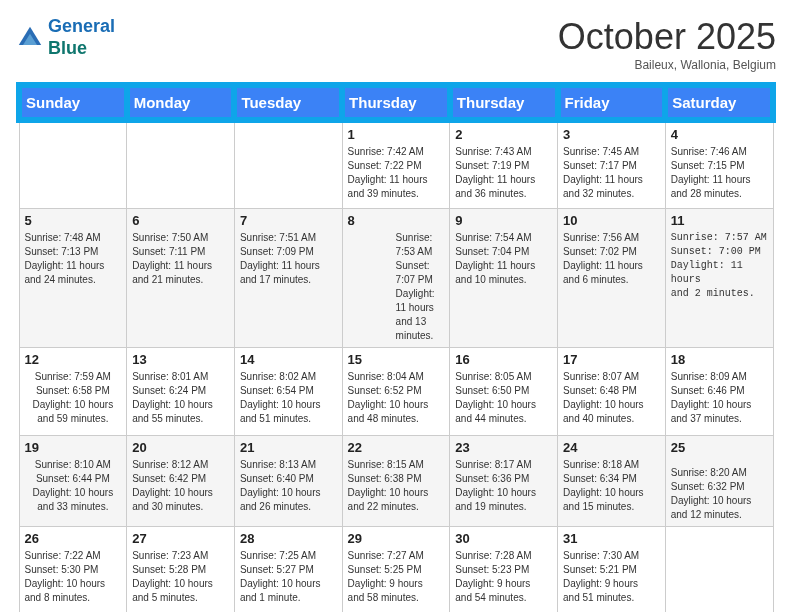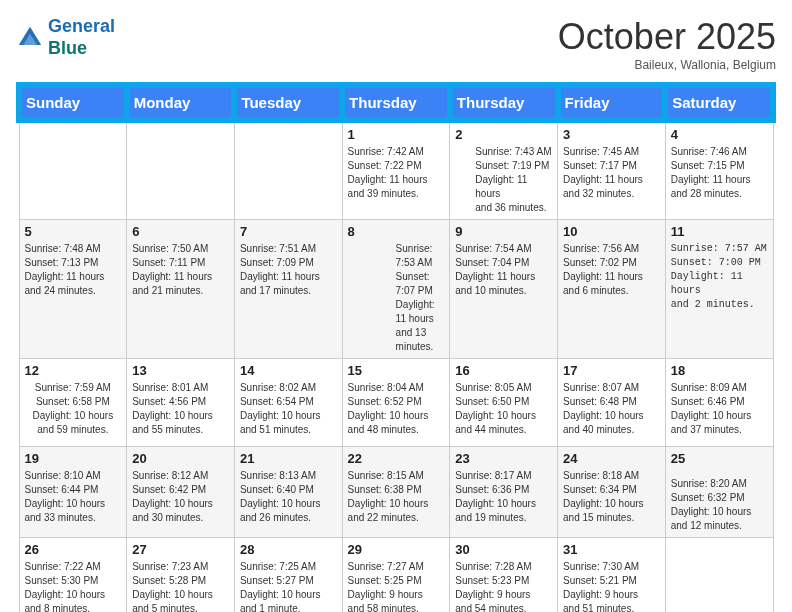--- a/index.html
+++ b/index.html
@@ -125,21 +125,21 @@
         <td class="empty-cell"></td>
         <td>
           <div class="day-number">1</div>
           <div class="day-info" style="white-space: pre-line;">Sunrise: 7:42 AM
 Sunset: 7:22 PM
 Daylight: 11 hours
 and 39 minutes.</div>
         </td>
         <td>
           <div class="day-number">2</div>
-          <div class="day-info" style="white-space: pre-line; margin-left: 20px;">Sunrise: 7:43 AM
+          <div class="day-info" style="white-space: pre-line;">Sunrise: 7:43 AM
 Sunset: 7:19 PM
 Daylight: 11 hours
 and 36 minutes.</div>
         </td>
         <td>
           <div class="day-number">3</div>
           <div class="day-info" style="white-space: pre-line;">Sunrise: 7:45 AM
 Sunset: 7:17 PM
 Daylight: 11 hours
 and 32 minutes.</div>
@@ -207,21 +207,21 @@
         <td>
           <div class="day-number">12</div>
           <div class="day-info" style="white-space: pre-line; text-align: center;">Sunrise: 7:59 AM
 Sunset: 6:58 PM
 Daylight: 10 hours
 and 59 minutes.</div>
         </td>
         <td>
           <div class="day-number">13</div>
           <div class="day-info" style="white-space: pre-line;">Sunrise: 8:01 AM
-Sunset: 4:56 PM
+Sunset: 6:24 PM
 Daylight: 10 hours
 and 55 minutes.</div>
         </td>
         <td>
           <div class="day-number">14</div>
           <div class="day-info" style="white-space: pre-line;">Sunrise: 8:02 AM
 Sunset: 6:54 PM
 Daylight: 10 hours
 and 51 minutes.</div>
         </td>
@@ -250,21 +250,21 @@
           <div class="day-number">18</div>
           <div class="day-info" style="white-space: pre-line;">Sunrise: 8:09 AM
 Sunset: 6:46 PM
 Daylight: 10 hours
 and 37 minutes.</div>
         </td>
       </tr>
       <tr>
         <td>
           <div class="day-number">19</div>
-          <div class="day-info" style="white-space: pre-line;">Sunrise: 8:10 AM
+          <div class="day-info" style="white-space: pre-line; text-align: center;">Sunrise: 8:10 AM
 Sunset: 6:44 PM
 Daylight: 10 hours
 and 33 minutes.</div>
         </td>
         <td>
           <div class="day-number">20</div>
           <div class="day-info" style="white-space: pre-line;">Sunrise: 8:12 AM
 Sunset: 6:42 PM
 Daylight: 10 hours
 and 30 minutes.</div>

